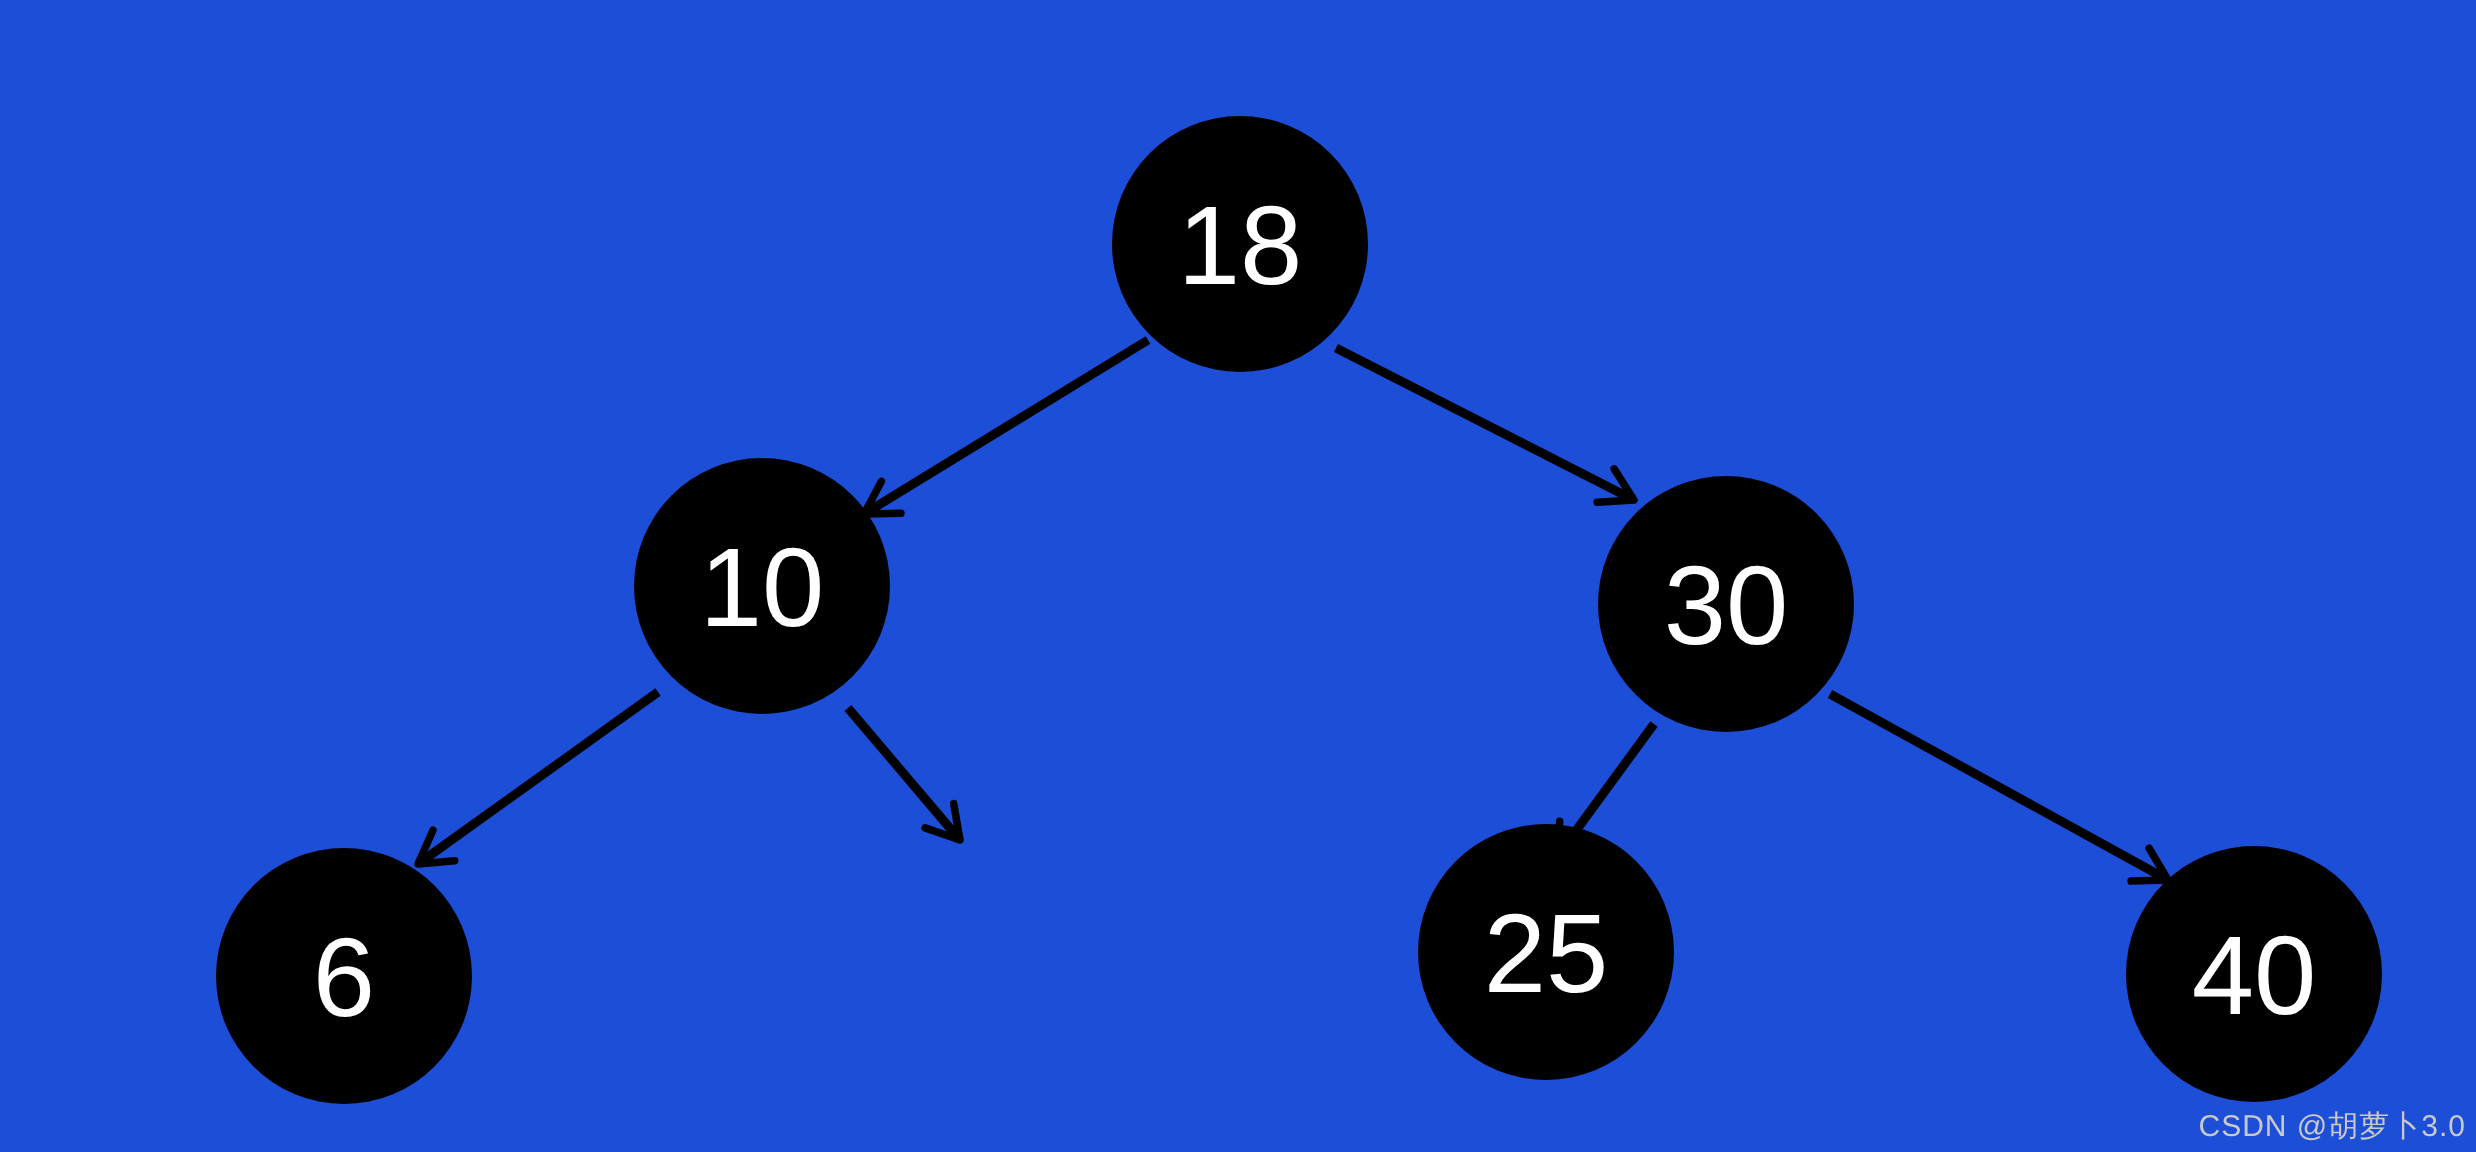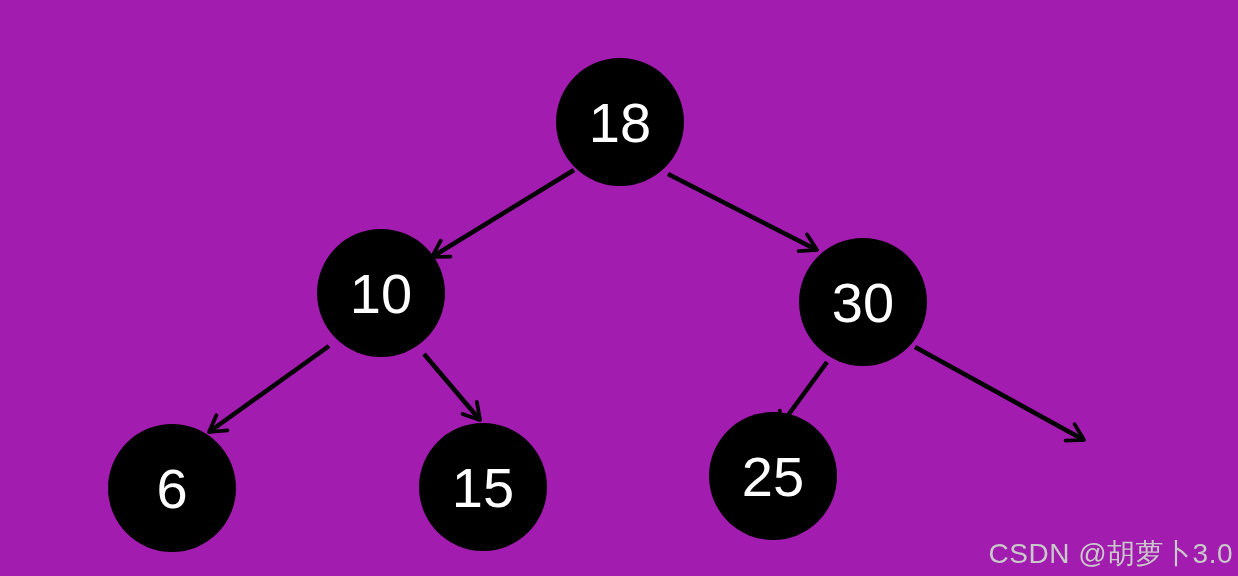--- a/index.html
+++ b/index.html
@@ -5,21 +5,21 @@
   * { margin: 0; padding: 0; box-sizing: border-box; }
   html, body {
     width: 1238px; height: 576px;
     background: #ffffff;
     font-family: "Liberation Sans", sans-serif;
     overflow: hidden;
   }
   .canvas {
     position: relative;
     width: 1238px; height: 576px;
-    background: #a21caf;
+    background: #1d4ed8;
   }
   svg.edges {
     position: absolute;
     left: 0; top: 0;
     width: 1238px; height: 576px;
   }
   .node {
     position: absolute;
     width: 128px; height: 128px;
     border-radius: 50%;
@@ -37,21 +37,21 @@
   .n-root { left: 556px; top: 58px;  }
   .n-l    { left: 317px; top: 229px; }
   .n-r    { left: 799px; top: 238px; justify-content: center; }
   .n-ll   { left: 108px; top: 424px; }
   .n-lr   { left: 419px; top: 423px; }
   .n-rl   { left: 709px; top: 412px; align-items: center; }
   .n-rr   { left: 1063px; top: 423px; }
   .watermark {
     position: absolute;
     right: 5px; bottom: 3px;
-    font-size: 28px;
+    font-size: 15px;
     color: #c9c9c9;
     letter-spacing: 0.5px;
     white-space: nowrap;
   }
 </style>
 </head>
 <body>
 
 <div class="canvas">
 
@@ -74,22 +74,22 @@
   </div>
   <div class="node n-l">
     <span>10</span>
   </div>
   <div class="node n-r">
     <span>30</span>
   </div>
   <div class="node n-ll">
     <span>6</span>
   </div>
-  <div class="node n-lr">
-    <span>15</span>
-  </div>
   <div class="node n-rl">
     <span>25</span>
+  </div>
+  <div class="node n-rr">
+    <span>40</span>
   </div>
 
   <div class="watermark">CSDN @胡萝卜3.0</div>
 
 </div>
 
 </body></html>

